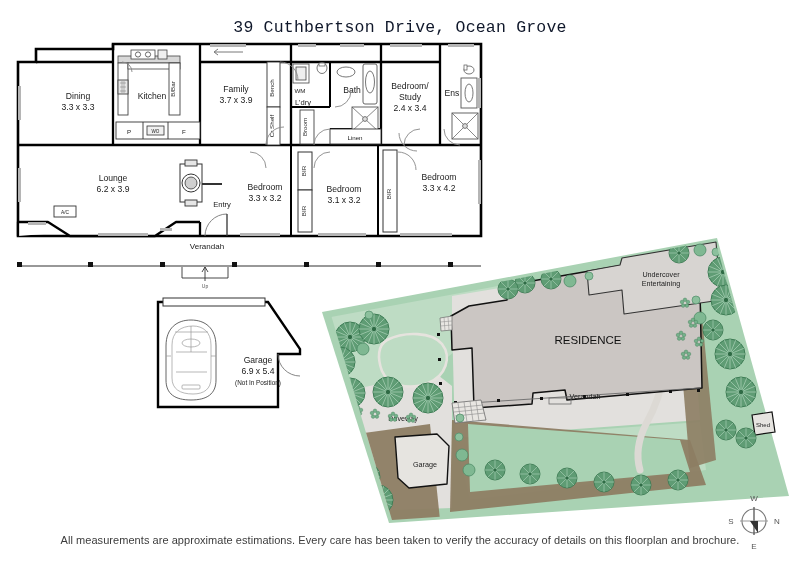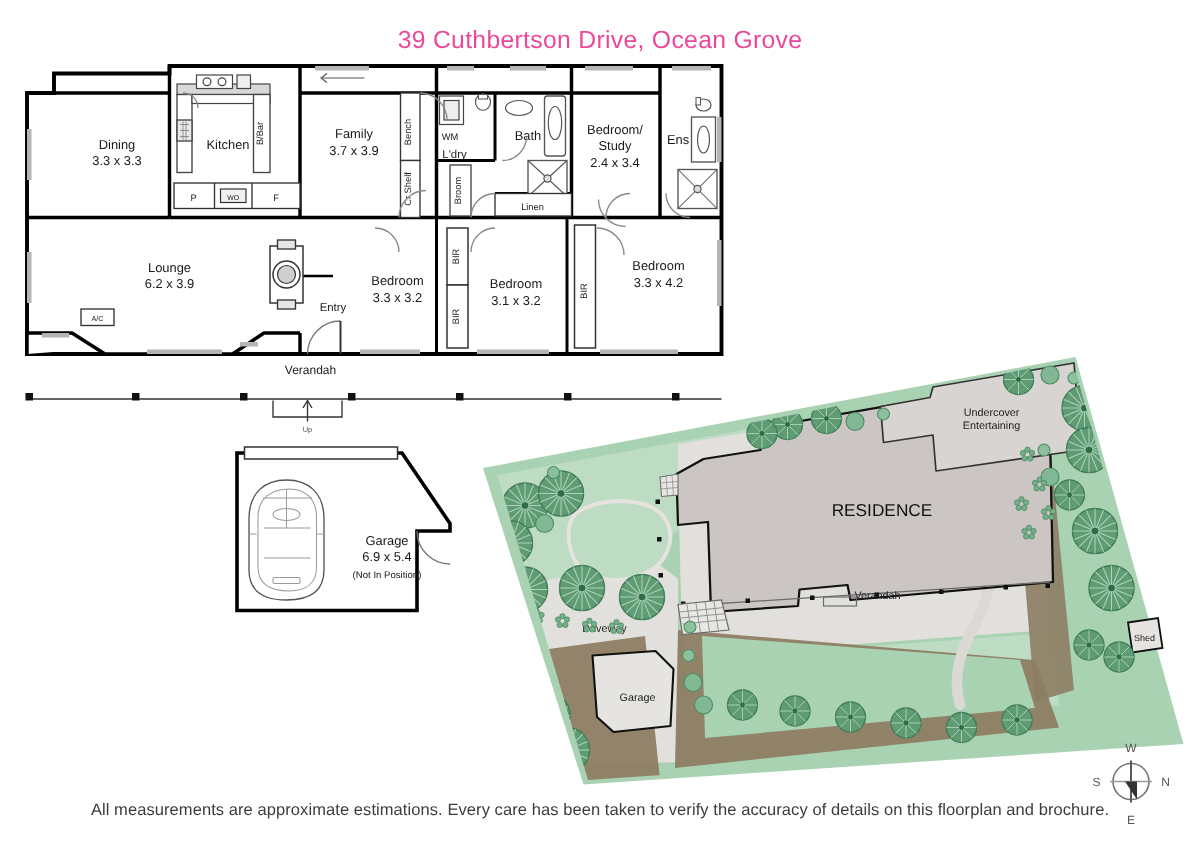--- a/index.html
+++ b/index.html
@@ -5,21 +5,21 @@
 <style>
   html,body{margin:0;padding:0;background:#ffffff;}
   body{
     width:800px;height:566px;position:relative;overflow:hidden;
     font-family:"Liberation Sans", sans-serif;color:#1a1a1a;
   }
   #stage{position:absolute;left:0;top:0;width:800px;height:566px;}
   svg{display:block;}
   .ttl{
     position:absolute;left:0;top:18px;width:800px;text-align:center;
-    font-family:Liberation Sans, sans-serif;font-size:16.5px;color:#ec4899;
+    font-family:Liberation Mono, monospace;font-size:16.5px;color:#0f172a;
     letter-spacing:.2px;
   }
   .ftr{
     position:absolute;left:0;top:534px;width:800px;text-align:center;
     font-size:11px;color:#3c3c3c;letter-spacing:.05px;
   }
   text{font-family:"Liberation Sans", sans-serif;fill:#1a1a1a;}
   .rm{font-size:8.6px;text-anchor:middle;}
   .rmd{font-size:8.6px;text-anchor:middle;}
   .sm{font-size:6.2px;text-anchor:middle;}

